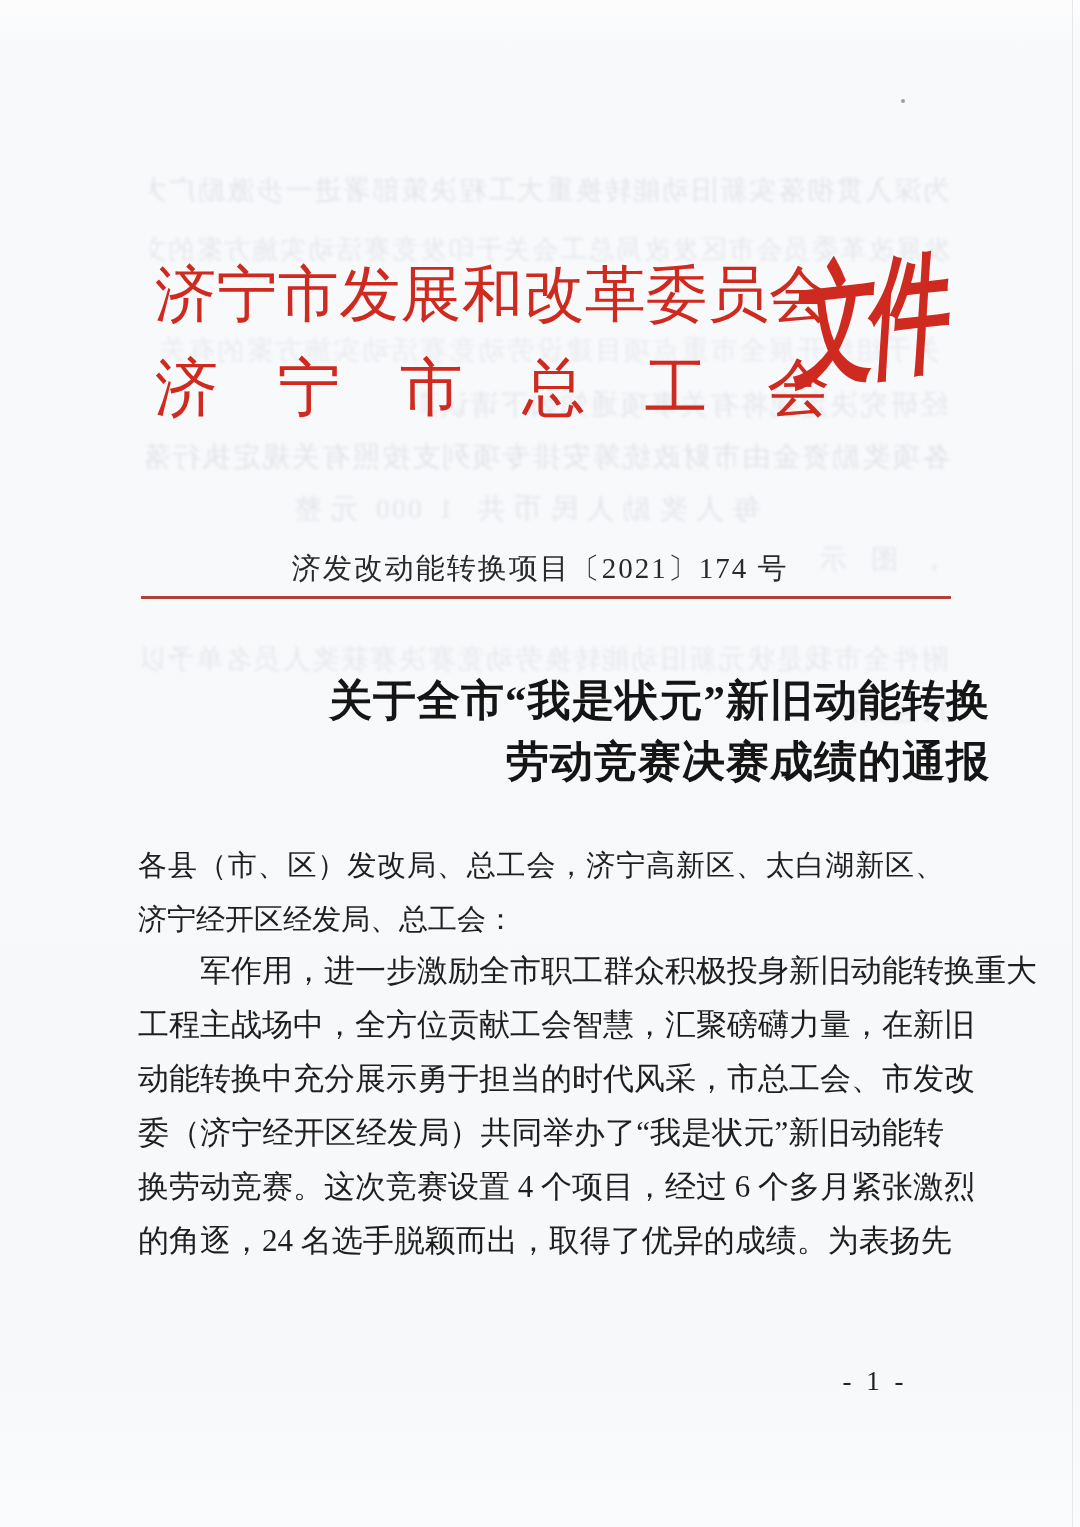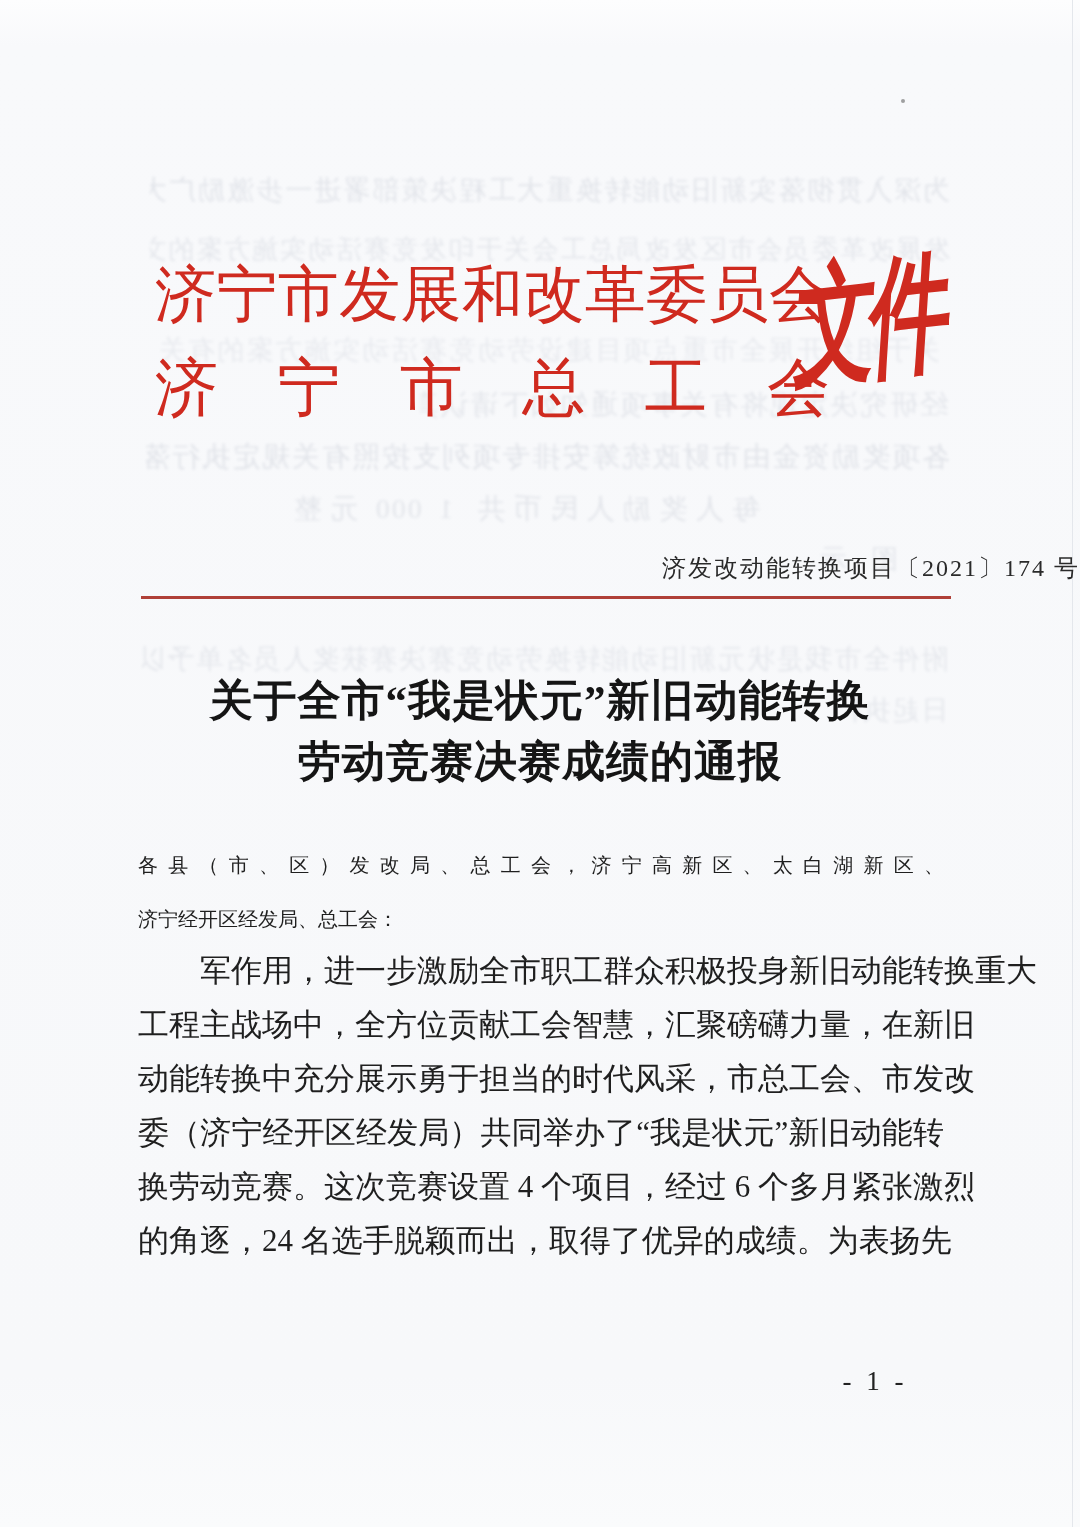--- a/index.html
+++ b/index.html
@@ -47,35 +47,35 @@
   .doc-type{
     position:absolute;left:800px;top:262px;
     color:#cf2a1f;font-weight:bold;
     font-size:112px;line-height:112px;
     letter-spacing:-10px;white-space:nowrap;
     transform:scale(0.72,1.18) skewX(-10deg) rotate(-4deg);
     transform-origin:left top;
   }
   .doc-number{
     position:absolute;left:0;top:548px;width:1080px;
-    text-align:right;font-size:24px;line-height:40px;color:#2a2a2a;
+    text-align:center;font-size:29px;line-height:40px;color:#2a2a2a;
     letter-spacing:2px;
   }
   .red-rule{
     position:absolute;left:141px;top:596px;width:810px;height:3px;
     background:#b04038;
   }
   .doc-title{
     position:absolute;left:90px;top:670px;width:900px;
-    text-align:center;color:#151515;font-weight:bold;
+    text-align:right;color:#151515;font-weight:bold;
   }
   .title-line{font-size:43px;line-height:61px;letter-spacing:1px;}
   .recipients{
     position:absolute;left:138px;top:838px;width:806px;
-    font-size:20px;color:#1f1f1f;
+    font-size:29px;color:#1f1f1f;
   }
   .recipient-line{line-height:54px;white-space:nowrap;}
   .recipient-line.justified{text-align:justify;text-align-last:justify;}
   .body-paragraph{
     position:absolute;left:138px;top:944px;width:806px;
     font-size:31px;color:#1f1f1f;
   }
   .body-line{
     line-height:54px;white-space:nowrap;
     text-align:justify;text-align-last:justify;

